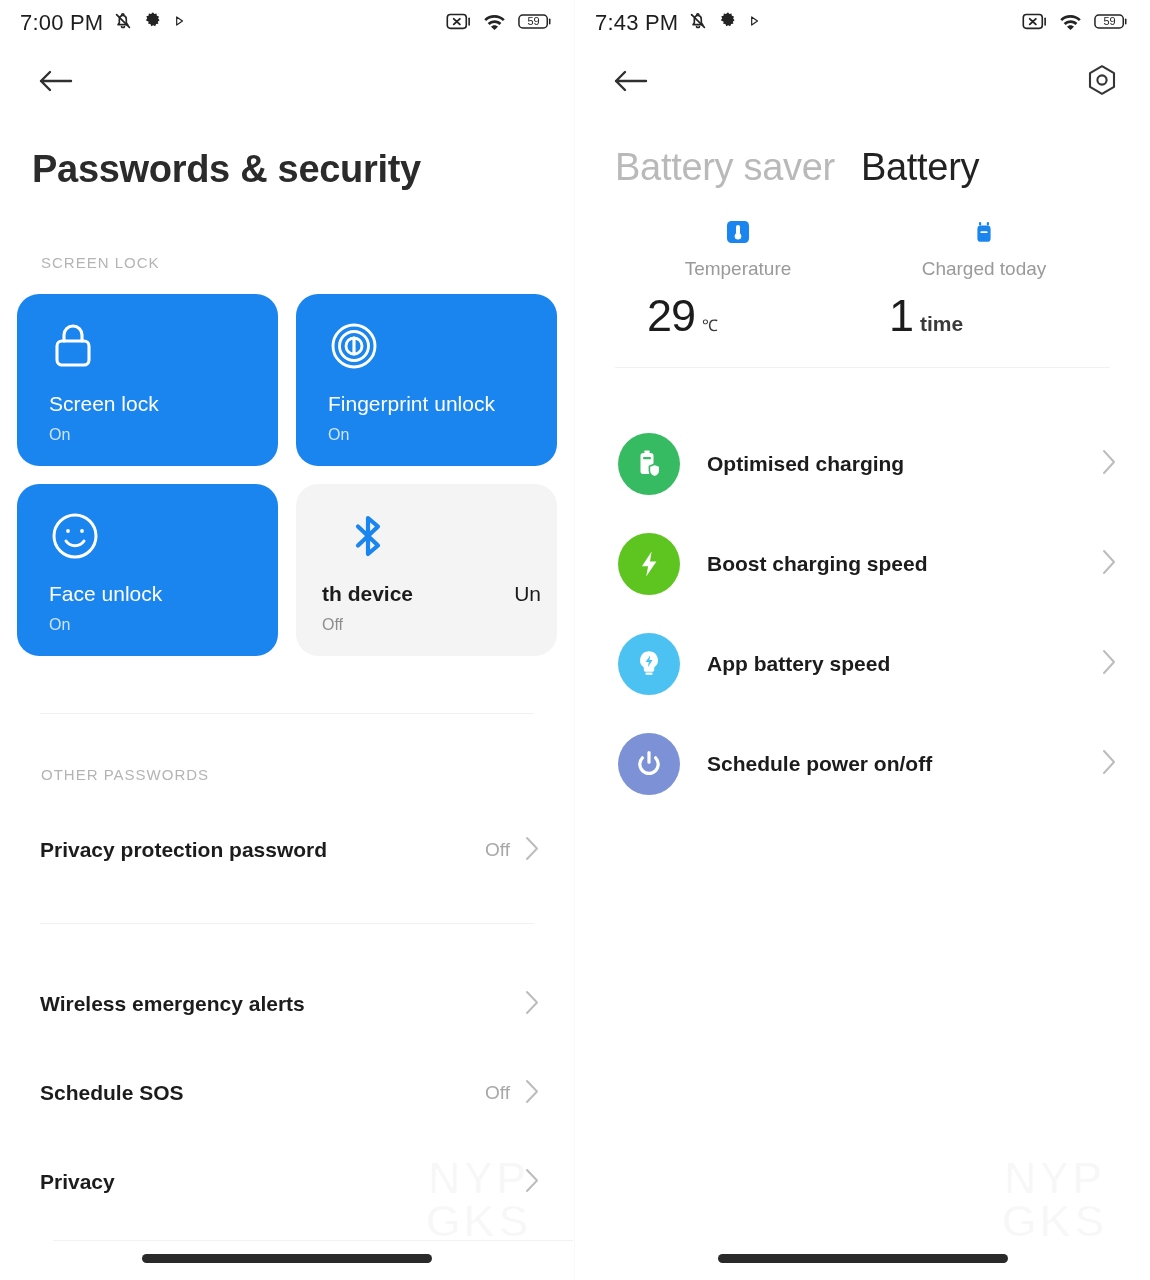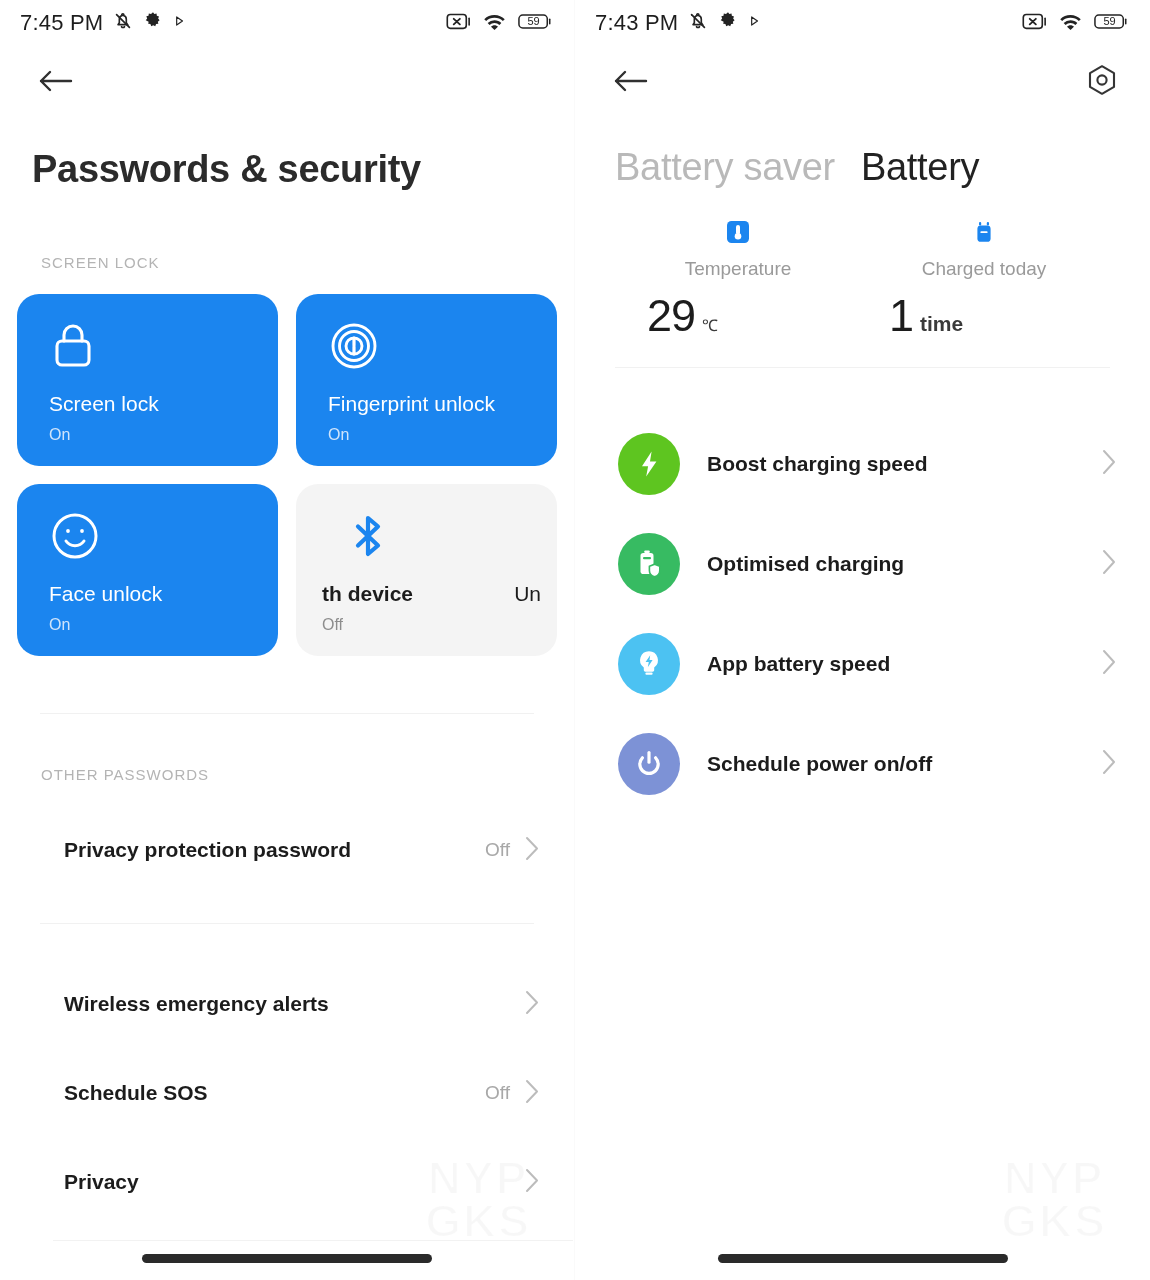--- a/index.html
+++ b/index.html
@@ -61,21 +61,21 @@
   .tile.grey .tile-sub { color: #8d8d8d; left: 26px; }
   .tile-aux {
     position: absolute; right: 16px; bottom: 50px;
     font-size: 21px; color: #1c1c1c; font-weight: 400;
   }
 
   .hr { height: 1px; background: #f1f1f1; margin: 0 40px; }
 
   .listrow {
     display: flex; align-items: center; justify-content: space-between;
-    padding: 0 33px 0 64px; height: 52px;
+    padding: 0 33px 0 40px; height: 52px;
   }
   .listrow .lbl { font-size: 21px; color: #1c1c1c; font-weight: 700; }
   .listrow .right { display: flex; align-items: center; gap: 14px; }
   .listrow .val { font-size: 19px; color: #a8a8a8; font-weight: 400; }
 
   
   .tabs { display: flex; align-items: flex-end; gap: 26px; padding: 26px 0 0 40px; }
   .tab-inactive { font-size: 38px; color: #b9b9b9; font-weight: 400; letter-spacing: -0.3px; }
   .tab-active { font-size: 38px; color: #222222; font-weight: 400; letter-spacing: -0.3px; }
 
@@ -125,21 +125,21 @@
 </style>
 </head>
 <body>
 
 <div class="screens">
 
   <div class="panel left">
 
     <div class="statusbar">
       <div class="sb-left">
-        <span class="sb-time">7:45 PM</span>
+        <span class="sb-time">7:00 PM</span>
         <span class="ic">
           <svg width="22" height="22" viewBox="0 0 24 24" fill="none" stroke="#232323" stroke-width="1.8" stroke-linecap="round">
             <path d="M7 16h10l-1.4-2.2V10a4.1 4.1 0 0 0-3.1-4 1.1 1.1 0 1 0-1.4 0 4.1 4.1 0 0 0-3.1 4v3.8L6.6 16"></path>
             <path d="M10.4 18.2a1.9 1.9 0 0 0 3.2 0"></path>
             <path d="M5 5l14 14"></path>
           </svg>
         </span>
         <span class="ic">
           <svg width="20" height="20" viewBox="0 0 24 24" fill="#232323">
             <path d="M12 8.4A3.6 3.6 0 1 0 12 15.6 3.6 3.6 0 0 0 12 8.4zm0 5.6a2 2 0 1 1 0-4 2 2 0 0 1 0 4z"></path>
@@ -416,52 +416,52 @@
         </div>
       </div>
     </div>
 
     <div style="height:25px"></div>
     <div class="hr"></div>
 
     <div class="menu">
 
       <div class="menurow">
-        <span class="menu-ic" style="background:#5ec520;">
-          <svg width="34" height="34" viewBox="0 0 34 34" fill="#ffffff">
-            <path d="M19.6 4.5L10 19.2h6.1L14.2 29.5 24.4 14.5h-6.4z"></path>
-          </svg>
-        </span>
-        <span class="menu-lbl">Boost charging speed</span>
-        <span class="chev">
-          <svg width="17" height="28" viewBox="0 0 17 28" fill="none" stroke="#bcbcbc" stroke-width="2" stroke-linecap="round" stroke-linejoin="round">
-              <path d="M3 3l10 11L3 25"></path>
-            </svg>
-        </span>
-      </div>
-
-      <div class="menurow">
         <span class="menu-ic" style="background:#37bb62;">
           <svg width="34" height="34" viewBox="0 0 34 34" fill="#ffffff">
             <rect x="8.5" y="6" width="13" height="21" rx="2.8"></rect>
             <rect x="12.2" y="3.4" width="5.6" height="2.6" rx="1.2"></rect>
             <rect x="11" y="10" width="8" height="2.2" rx="1" fill="#37bb62"></rect>
             <path d="M22.6 17.2l5.2 2v4.2c0 3.1-2.2 5.4-5.2 6.4-3-1-5.2-3.3-5.2-6.4v-4.2z"></path>
             <path d="M22.6 17.2l5.2 2v4.2c0 3.1-2.2 5.4-5.2 6.4-3-1-5.2-3.3-5.2-6.4v-4.2z" fill="none" stroke="#37bb62" stroke-width="1.6"></path>
           </svg>
         </span>
         <span class="menu-lbl">Optimised charging</span>
         <span class="chev">
           <svg width="17" height="28" viewBox="0 0 17 28" fill="none" stroke="#bcbcbc" stroke-width="2" stroke-linecap="round" stroke-linejoin="round">
               <path d="M3 3l10 11L3 25"></path>
             </svg>
         </span>
       </div>
 
       <div class="menurow">
+        <span class="menu-ic" style="background:#5ec520;">
+          <svg width="34" height="34" viewBox="0 0 34 34" fill="#ffffff">
+            <path d="M19.6 4.5L10 19.2h6.1L14.2 29.5 24.4 14.5h-6.4z"></path>
+          </svg>
+        </span>
+        <span class="menu-lbl">Boost charging speed</span>
+        <span class="chev">
+          <svg width="17" height="28" viewBox="0 0 17 28" fill="none" stroke="#bcbcbc" stroke-width="2" stroke-linecap="round" stroke-linejoin="round">
+              <path d="M3 3l10 11L3 25"></path>
+            </svg>
+        </span>
+      </div>
+
+      <div class="menurow">
         <span class="menu-ic" style="background:#4cc2f2;">
           <svg width="34" height="34" viewBox="0 0 34 34" fill="#ffffff">
             <path d="M17 4.2a9 9 0 0 0-5.2 16.3v2.6c0 .9.7 1.6 1.6 1.6h7.2c.9 0 1.6-.7 1.6-1.6v-2.6A9 9 0 0 0 17 4.2z"></path>
             <rect x="13.4" y="25.6" width="7.2" height="2.1" rx="1"></rect>
             <path d="M18.2 8.2L13.6 15h3.2l-1 5.2 4.8-7.3h-3.1z" fill="#4cc2f2"></path>
           </svg>
         </span>
         <span class="menu-lbl">App battery speed</span>
         <span class="chev">
           <svg width="17" height="28" viewBox="0 0 17 28" fill="none" stroke="#bcbcbc" stroke-width="2" stroke-linecap="round" stroke-linejoin="round">

